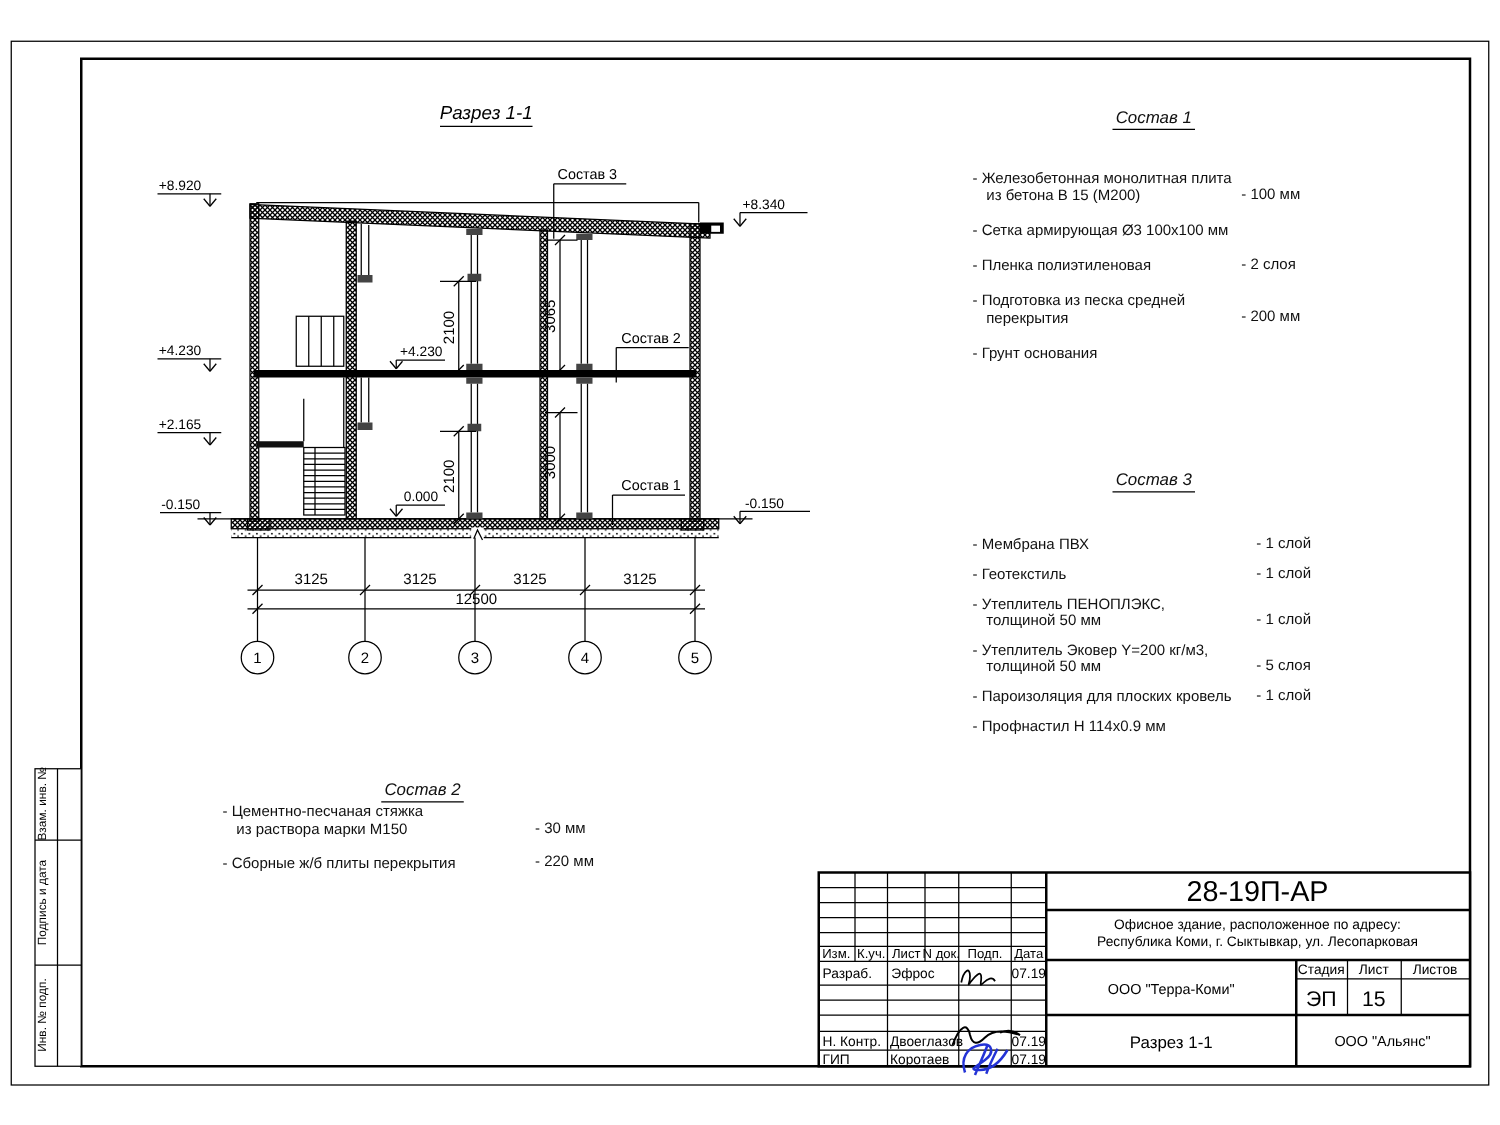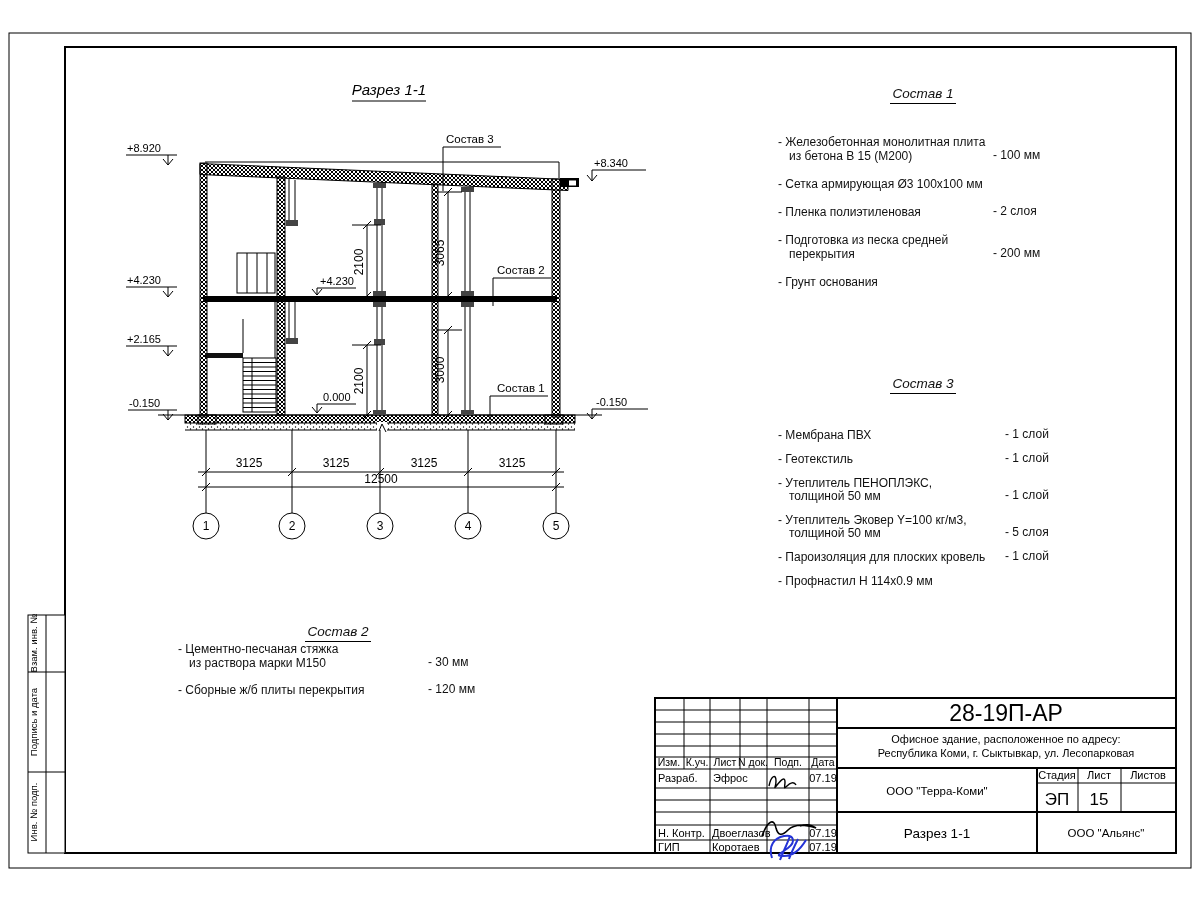--- a/index.html
+++ b/index.html
@@ -366,21 +366,21 @@
         </div>
         <div class="s-row">
           <div class="s-text"><span>- Геотекстиль</span></div>
           <span class="s-val">- 1 слой</span>
         </div>
         <div class="s-row">
           <div class="s-text"><span>- Утеплитель ПЕНОПЛЭКС,</span><br><span class="s-cont">толщиной 50 мм</span></div>
           <span class="s-val">- 1 слой</span>
         </div>
         <div class="s-row">
-          <div class="s-text"><span>- Утеплитель Эковер Y=100 кг/м3,</span><br><span class="s-cont">толщиной 50 мм</span></div>
+          <div class="s-text"><span>- Утеплитель Эковер Y=200 кг/м3,</span><br><span class="s-cont">толщиной 50 мм</span></div>
           <span class="s-val">- 5 слоя</span>
         </div>
         <div class="s-row">
           <div class="s-text"><span>- Пароизоляция для плоских кровель</span></div>
           <span class="s-val">- 1 слой</span>
         </div>
         <div class="s-row">
           <div class="s-text"><span>- Профнастил Н 114х0.9 мм</span></div>
         </div>
       </div>
@@ -390,18 +390,18 @@
   <div class="sostav-title">
     <span>Состав 2</span>
   </div>
   <div class="s-items" style="--valx:250px;">
         <div class="s-row">
           <div class="s-text"><span>- Цементно-песчаная стяжка</span><br><span class="s-cont">из раствора марки М150</span></div>
           <span class="s-val">- 30 мм</span>
         </div>
         <div class="s-row">
           <div class="s-text"><span>- Сборные ж/б плиты перекрытия</span></div>
-          <span class="s-val">- 120 мм</span>
+          <span class="s-val">- 220 мм</span>
         </div>
       </div>
 </div>
 
 </div>
 
 </body></html>

